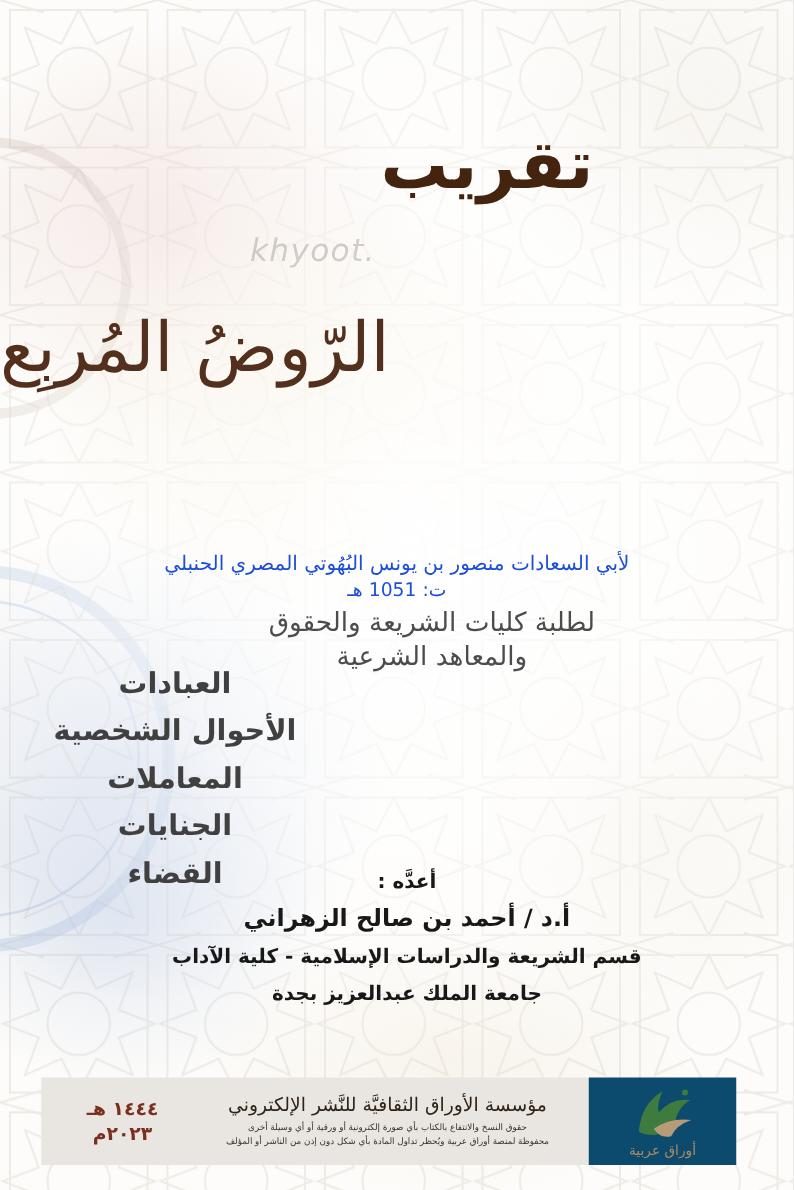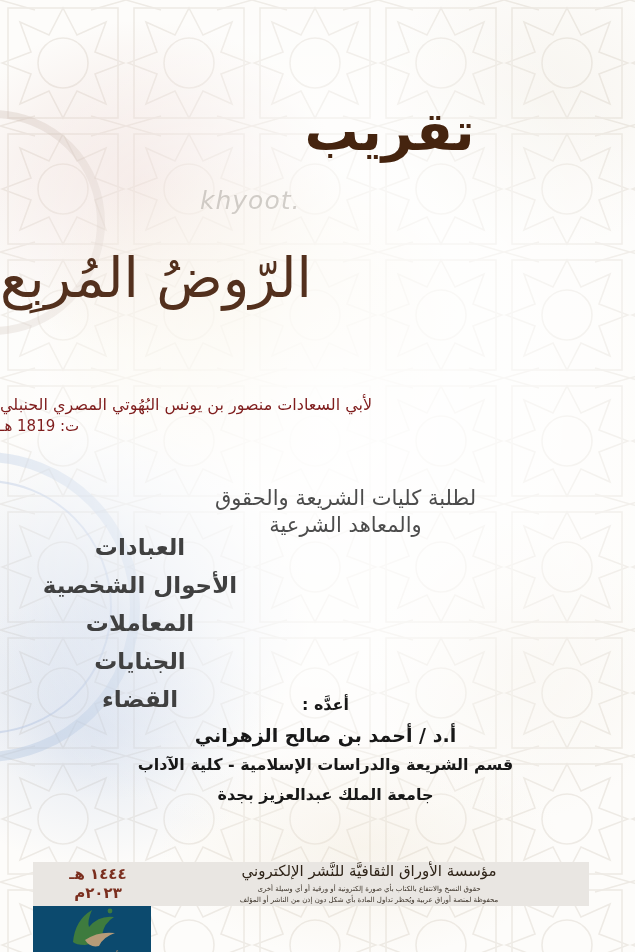--- a/index.html
+++ b/index.html
@@ -36,22 +36,22 @@
     position:absolute;top:100px;left:0;right:0;text-align:center;
     transform:translateX(72px);
     font-size:54px;font-weight:bold;color:#45240f;
   }
   .main-title{
     position:absolute;top:222px;left:0;right:0;text-align:left;
     font-size:55px;font-weight:normal;color:#53301d;line-height:2.05;
     white-space:nowrap;
   }
   .byline{
-    position:absolute;top:393px;left:0;right:0;text-align:left;
-    color:#7f1d1d;font-size:16px;line-height:1.45;
+    position:absolute;top:439px;left:0;right:0;text-align:center;
+    color:#1d4ed8;font-size:16px;line-height:1.45;
   }
   .byline .death{font-size:15px;}
   .tagline{
     position:absolute;top:485px;left:0;right:0;text-align:center;
     transform:translateX(28px);
     color:#4c4c4c;font-size:21px;line-height:1.28;
   }
   .topics{
     position:absolute;left:16px;top:536px;width:248px;
     display:flex;flex-direction:column;align-items:center;gap:15px;
@@ -63,21 +63,21 @@
     position:absolute;top:695px;left:0;right:0;text-align:center;
     transform:translateX(8px);color:#181818;
   }
   .prepared .label{font-size:16px;font-weight:bold;margin-bottom:10px;}
   .prepared .name{font-size:19px;font-weight:bold;margin-bottom:9px;}
   .prepared .dept{font-size:16px;font-weight:bold;margin-bottom:11px;}
   .prepared .univ{font-size:16px;font-weight:bold;}
   
   .footer{
     position:absolute;left:33px;top:862px;width:556px;height:70px;
-    display:flex;flex-direction:column;align-items:stretch;
+    display:flex;flex-direction:row;align-items:stretch;
   }
   .footer-bar{
     flex:1;background:#e9e6e2;display:flex;flex-direction:row;align-items:center;
     padding:0 14px 0 0;
   }
   .dates{
     width:130px;display:flex;flex-direction:column;align-items:center;gap:3px;
     color:#7b2f1f;font-size:15px;font-weight:bold;line-height:1.1;
   }
   .publisher-block{flex:1;text-align:center;}
@@ -124,21 +124,21 @@
   <div class="vignette"></div>
 
   <div class="watermark">khyoot.</div>
 
   <div class="series-title" dir="rtl">تقريب</div>
 
   <div class="main-title" dir="rtl">الرّوضُ المُربِع</div>
 
   <div class="byline">
     <div dir="rtl">لأبي السعادات منصور بن يونس البُهُوتي المصري الحنبلي</div>
-    <div class="death" dir="rtl">ت: 1819 هـ</div>
+    <div class="death" dir="rtl">ت: 1051 هـ</div>
   </div>
 
   <div class="tagline">
     <div dir="rtl">لطلبة كليات الشريعة والحقوق</div>
     <div dir="rtl">والمعاهد الشرعية</div>
   </div>
 
   <div class="topics">
     <div class="topic" dir="rtl">العبادات</div>
     <div class="topic" dir="rtl">الأحوال الشخصية</div>

